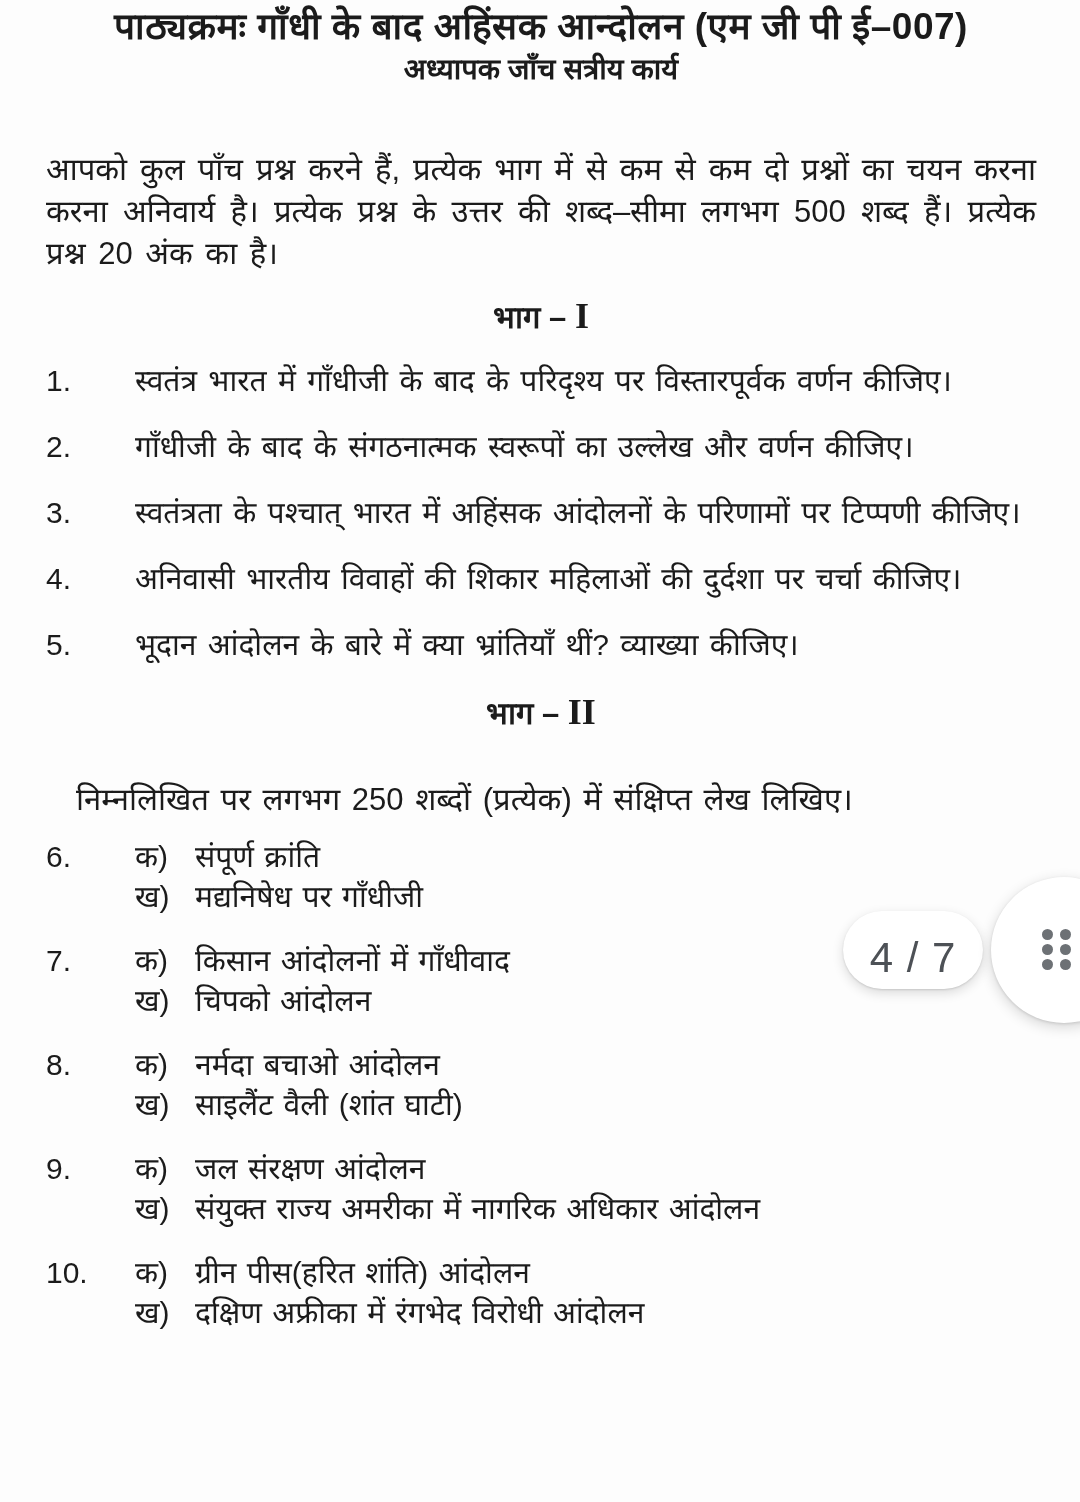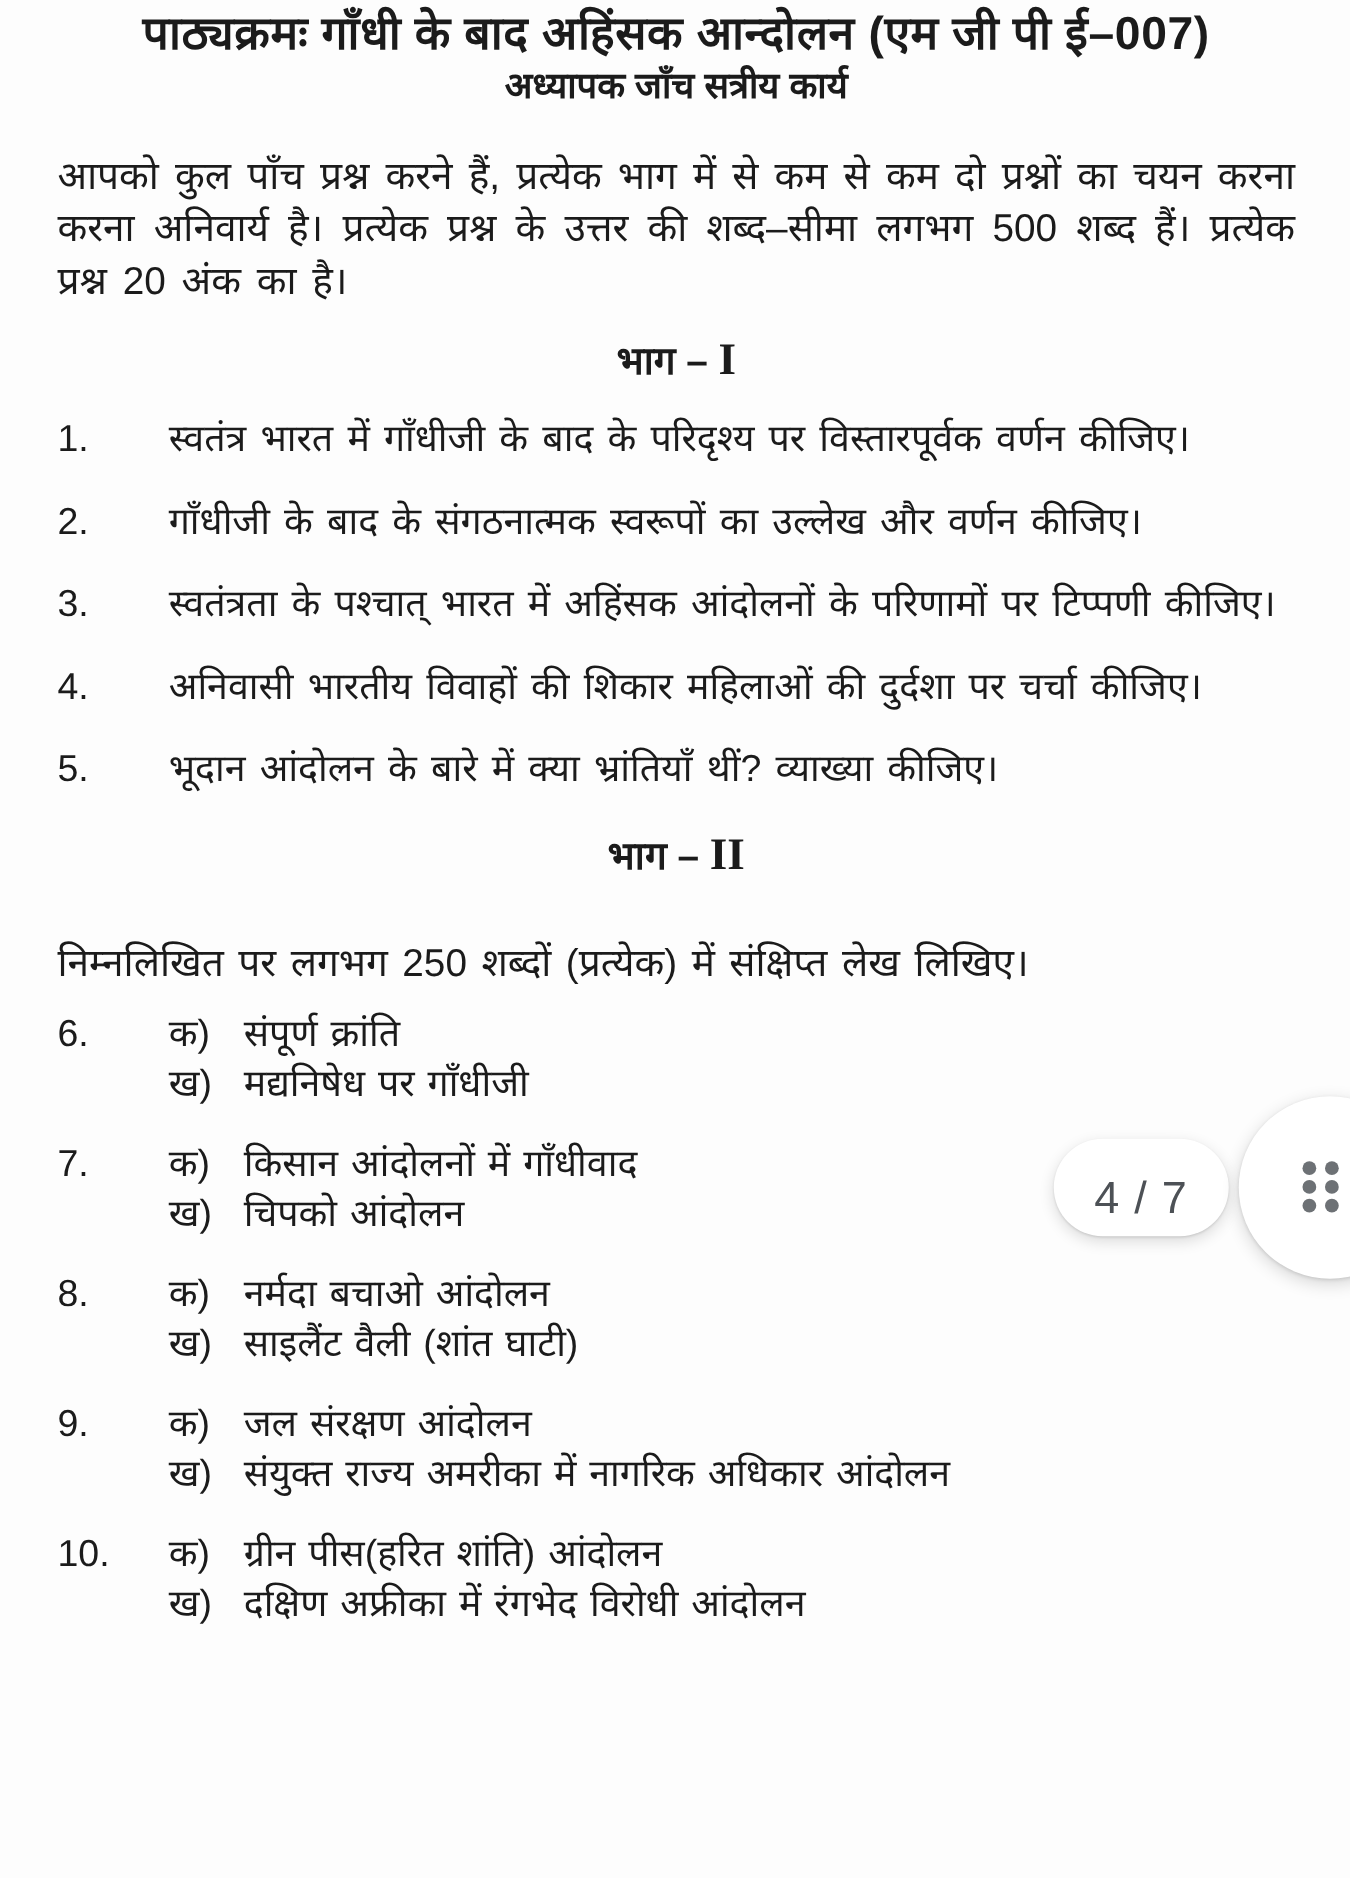--- a/index.html
+++ b/index.html
@@ -36,21 +36,21 @@
     white-space: nowrap;
   }
   .marks-line {
     margin-top: 4px;
     text-align: right;
     font-size: 30px;
     line-height: 40px;
   }
   
   .instructions {
-    margin-top: 32px;
+    margin-top: 61px;
     font-size: 31px;
     line-height: 42px;
     text-align: justify;
     word-spacing: 4px;
   }
   
   .part-heading {
     text-align: center;
     font-size: 31px;
     font-weight: 700;
@@ -78,37 +78,38 @@
   .qtext { flex: 1 1 auto; word-spacing: 3px; }
   .subcol { flex: 1 1 auto; }
   .subrow { display: flex; align-items: flex-start; }
   .sublabel { flex: 0 0 60px; }
   .subtext { flex: 1 1 auto; word-spacing: 2px; }
   .part2-intro {
     margin-top: 44px;
     font-size: 31px;
     line-height: 42px;
     word-spacing: 3px;
+    margin-left: 30px;
   }
   
   .page-pill {
     position: absolute;
     left: 843px;
     top: 911px;
     width: 140px;
     height: 78px;
     background: #ffffff;
     border-radius: 44px;
     box-shadow: 0 1px 2px rgba(0,0,0,0.12), 0 4px 12px rgba(0,0,0,0.14);
     display: flex;
     align-items: center;
     justify-content: center;
   }
   .page-pill span {
-    font-size: 36px;
+    font-size: 42px;
     color: #4d5156;
     letter-spacing: 1px;
     margin-top: 15px;
   }
   .dots-fab {
     position: absolute;
     left: 991px;
     top: 877px;
     width: 146px;
     height: 146px;

